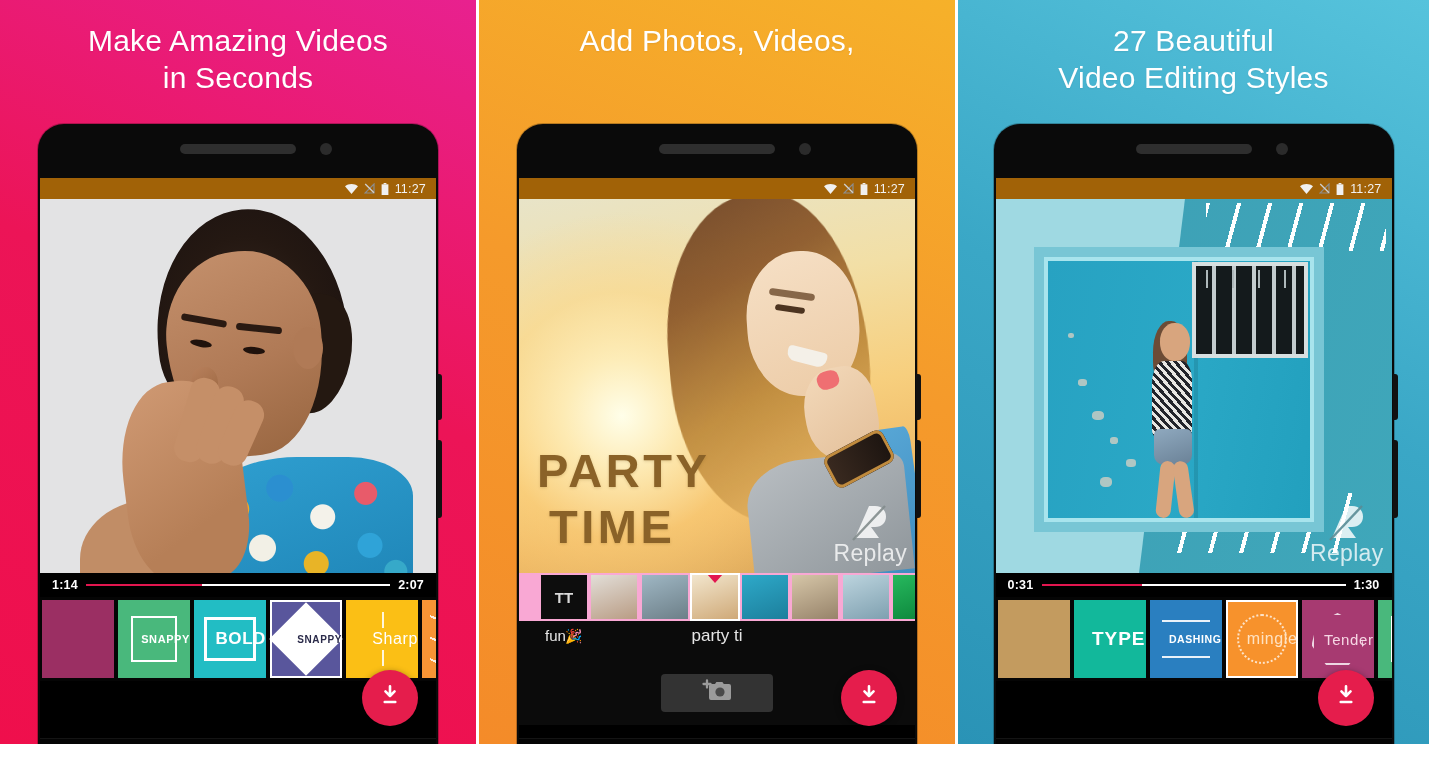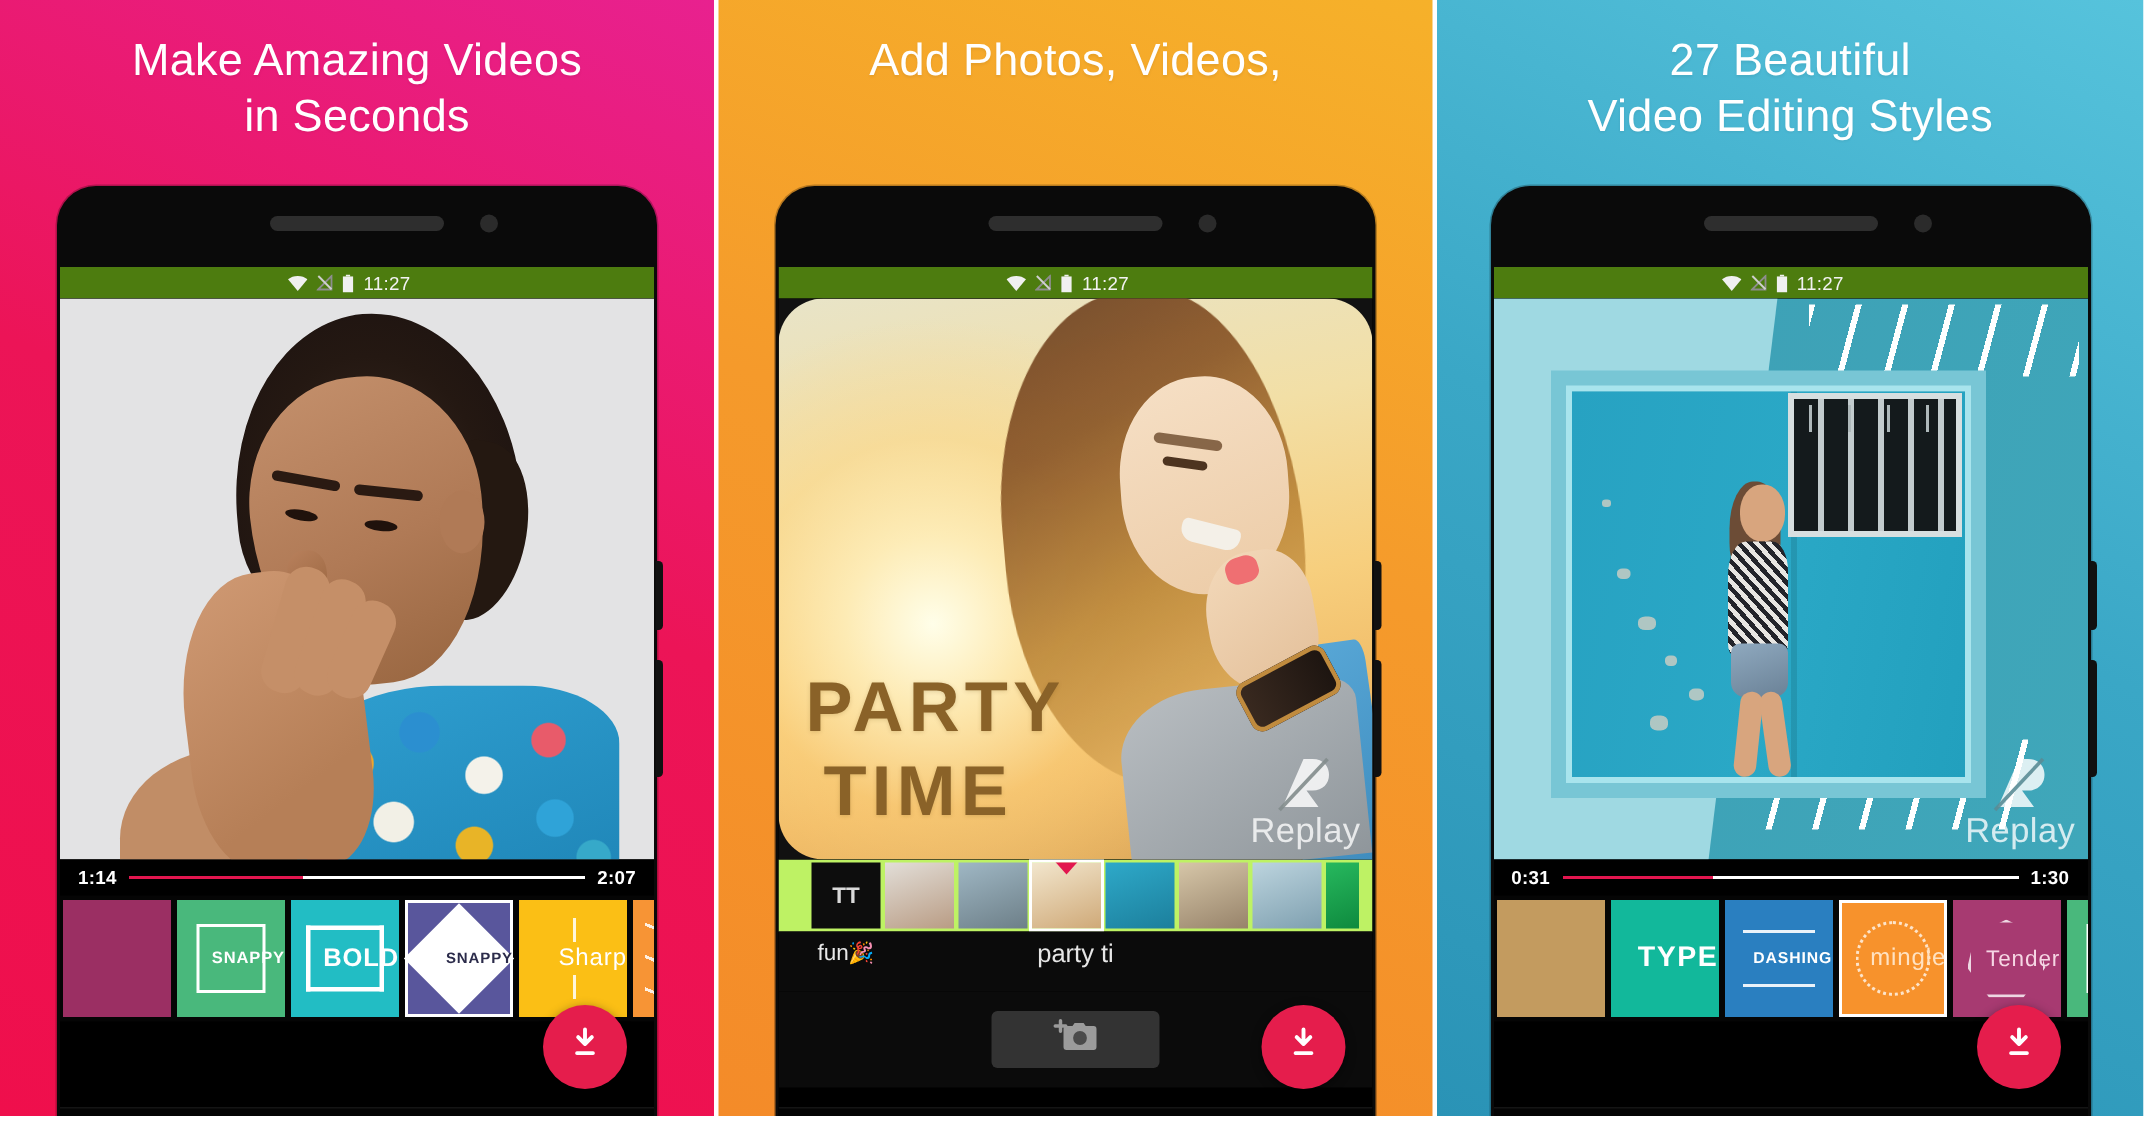--- a/index.html
+++ b/index.html
@@ -39,22 +39,22 @@
   }
   .speaker { position:absolute; top:20px; left:50%; transform:translateX(-50%);
              width:116px; height:10px; border-radius:5px; background:#2e2e2e; }
   .camera  { position:absolute; top:19px; left:282px; width:12px; height:12px;
              border-radius:50%; background:#2b2b2b; }
 
   .screen { position:absolute; left:2px; right:2px; top:54px; bottom:0;
             background:#000; overflow:hidden; }
 
   
-  .statusbar { height:21px; background:#4d7c0f; display:flex; align-items:center;
-               justify-content:center; padding-right:10px; gap:6px; }
+  .statusbar { height:21px; background:#a16207; display:flex; align-items:center;
+               justify-content:flex-end; padding-right:10px; gap:6px; }
   .sb-time { color:#f2f2f2; font-size:12.5px; font-weight:400; letter-spacing:.2px; }
   .ic-wifi { width:13px; height:10px; position:relative; }
   .ic-wifi svg, .ic-sig svg, .ic-bat svg { display:block; }
 
   
   .stage { position:relative; width:100%; height:374px; overflow:hidden; background:#111; }
 
   
   .ph1 { position:absolute; inset:0; background:#e3e3e4; }
   .ph1 .hair { position:absolute; left:116px; top:10px; width:190px; height:215px;
@@ -99,21 +99,21 @@
         radial-gradient(circle at 55% 82%, #e8b427 0 12px, transparent 13px),
         radial-gradient(circle at 80% 68%, #2fa3d8 0 12px, transparent 13px),
         radial-gradient(circle at 92% 88%, #36a9c9 0 11px, transparent 12px),
         radial-gradient(circle at 8% 88%, #e8594f 0 10px, transparent 11px),
         linear-gradient(160deg,#2f9fd0,#1f86b8); }
 
   
   .ph2 { position:absolute; inset:0;
     background:
       radial-gradient(circle at 26% 58%, rgba(255,255,235,.98) 0%, rgba(255,240,190,.82) 16%, rgba(255,214,130,.45) 34%, rgba(255,196,96,0) 56%),
-      linear-gradient(168deg,#e8e4c8 0%,#f2dfa6 30%,#f7cf7e 56%,#f0b964 78%,#d9a65a 100%); border-radius: 30px; }
+      linear-gradient(168deg,#e8e4c8 0%,#f2dfa6 30%,#f7cf7e 56%,#f0b964 78%,#d9a65a 100%); }
   .ph2 .hair {
     position:absolute; left:150px; top:-6px; width:200px; height:330px;
     background:linear-gradient(155deg,#6e4325 0%,#8d5a2c 28%,#c08c3e 58%,#e0ae5c 85%);
     border-radius:48% 46% 40% 48%/46% 52% 48% 46%; transform:rotate(-5deg);
     filter:blur(.4px); opacity:.95; }
   .ph2 .face {
     position:absolute; left:228px; top:52px; width:112px; height:145px;
     background:linear-gradient(160deg,#f6e0c6,#eccba6); border-radius:48%/46%; transform:rotate(-4deg); }
   .ph2 .brow { position:absolute; left:250px; top:92px; width:46px; height:7px;
     background:#6c4a2c; border-radius:4px; transform:rotate(8deg); opacity:.8; }
@@ -208,21 +208,21 @@
   .cline { position:absolute; left:12px; right:12px; height:2px; background:rgba(255,255,255,.9); }
   .cline.top { top:20px; } .cline.bot { bottom:20px; }
   .cdots { position:absolute; left:50%; top:50%; width:50px; height:50px;
            transform:translate(-50%,-50%); border-radius:50%;
            border:2px dotted rgba(255,255,255,.75); }
   .chept { position:absolute; left:50%; top:50%; width:52px; height:52px;
            transform:translate(-50%,-50%); border:2px solid rgba(255,255,255,.8);
            clip-path:polygon(50% 0,90% 20%,100% 62%,72% 100%,28% 100%,0 62%,10% 20%); }
 
   
-  .filmrow { height:48px; background:#bef264; display:flex; align-items:center; gap:3px; padding-left:22px; }
+  .filmrow { height:48px; background:#f9a8d4; display:flex; align-items:center; gap:3px; padding-left:22px;justify-content:space-between; }
   .thumb { flex:none; width:46px; height:44px; background:#222; overflow:hidden; position:relative; }
   .thumb.sel { outline:2px solid #fff; outline-offset:0; }
   .thumb .caret { position:absolute; top:-1px; left:50%; transform:translateX(-50%);
                   width:0;height:0;border-left:8px solid transparent;border-right:8px solid transparent;
                   border-top:9px solid #e2164f; }
   .tT { color:#d9d9d9; font-size:15px; font-weight:700; display:flex; align-items:center;
         justify-content:center; height:100%; }
 
   .labelrow { height:40px; background:#0b0b0b; position:relative; }
   .funtag { position:absolute; left:26px; top:6px; color:#e8e8e8; font-size:15px; }

